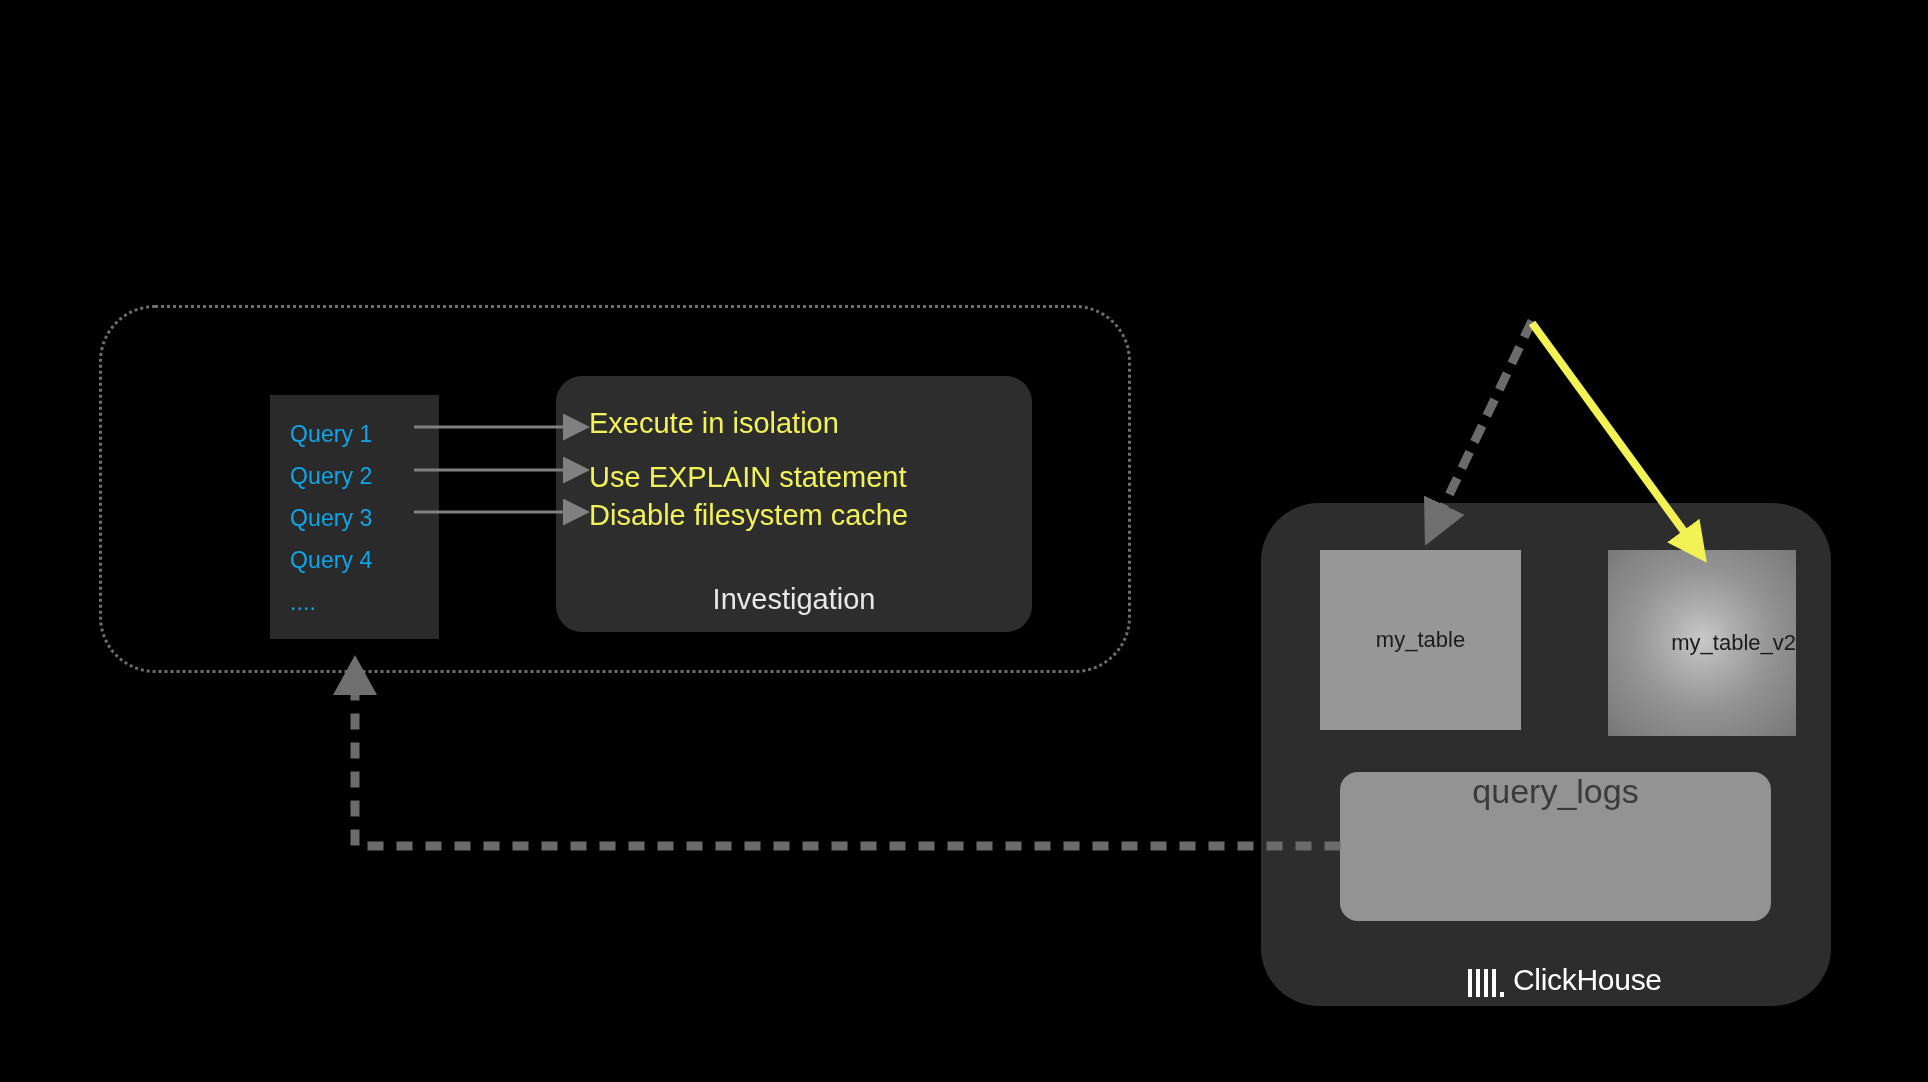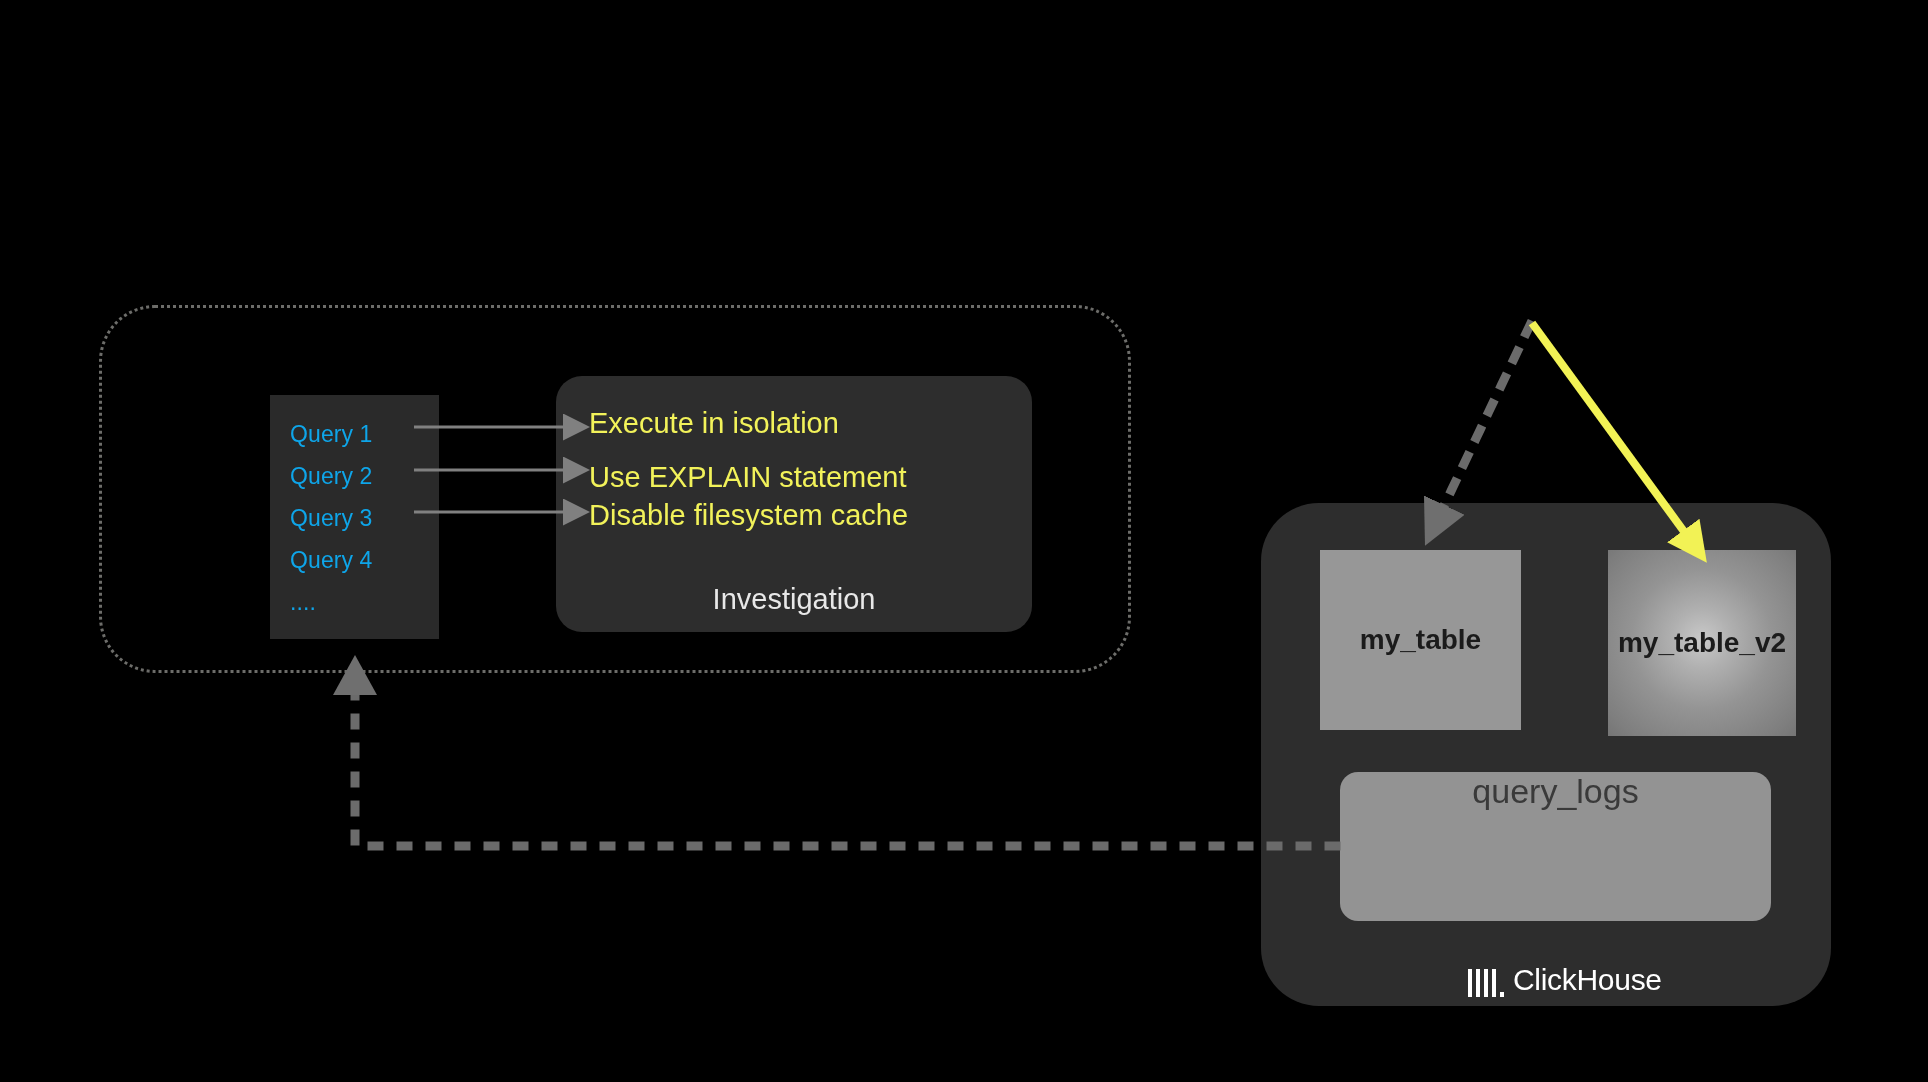--- a/index.html
+++ b/index.html
@@ -122,27 +122,26 @@
   }
   #my-table-v2-box {
     position: absolute;
     left: 1608px;
     top: 550px;
     width: 188px;
     height: 186px;
     background: radial-gradient(circle at 50% 48%, #c9c9c9 0%, #b0b0b0 22%, #949494 52%, #7e7e7e 88%, #757575 100%);
     display: flex;
     align-items: center;
-    justify-content: center;
+    justify-content: flex-end;
   }
   .table-label {
     color: #1b1b1b;
-    font-size: 28px;
-    white-space: nowrap;
-    font-weight: bold;
+    font-size: 22px;
+    white-space: nowrap;
   }
   #query-logs-box {
     position: absolute;
     left: 1340px;
     top: 772px;
     width: 431px;
     height: 149px;
     background: #939393;
     border-radius: 18px;
     display: flex;

